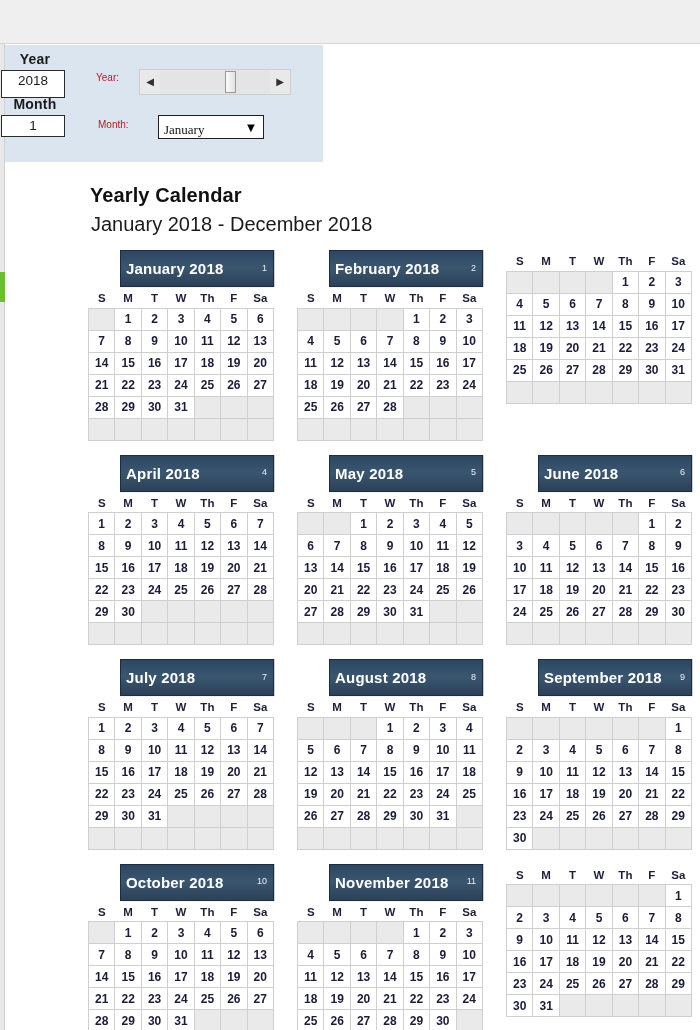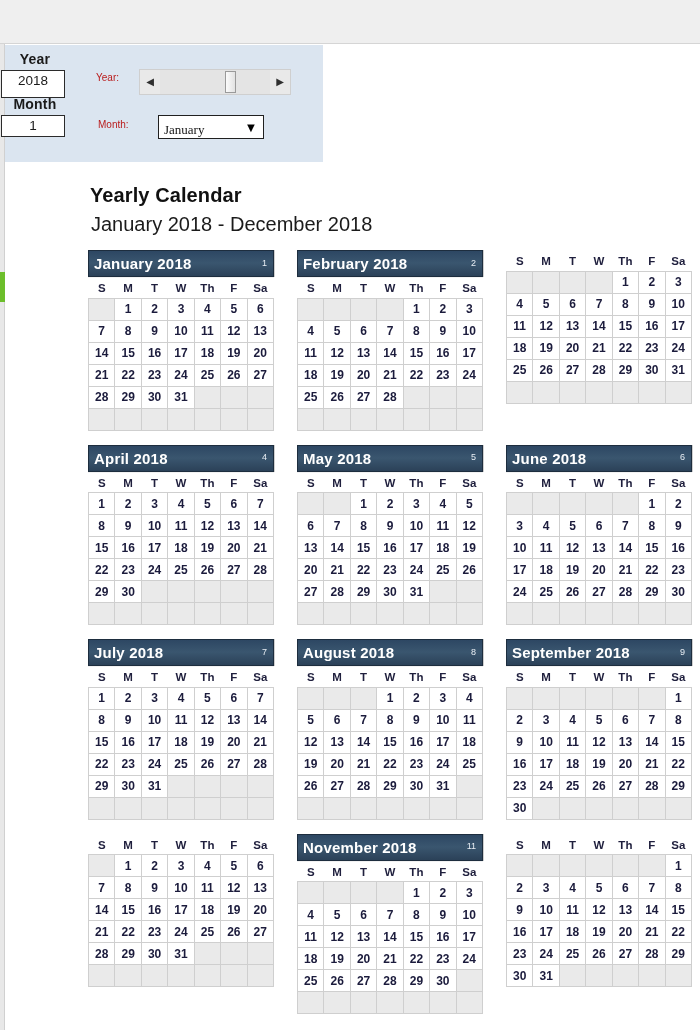--- a/index.html
+++ b/index.html
@@ -130,26 +130,27 @@
     display: grid;
     grid-template-columns: repeat(3, 186px);
     column-gap: 23px;
     row-gap: 14px;
   }
 
   .month-block { width: 186px; }
 
   .month-header {
     position: relative;
-    height: 27px;
+    height: 37px;
     background: linear-gradient(to bottom, #2d4763 0%, #3a566f 48%, #2b4158 100%);
     border: 1px solid #1d2d3e;
     box-shadow: 0 1px 0 #f2f2f2, 1px 0 0 #cfcfcf;
     display: flex; align-items: center;
     padding: 0 6px 0 5px;
+    margin-left: 32px;
   }
   .month-title {
     color: #ffffff;
     font-size: 15px;
     font-weight: bold;
     letter-spacing: .2px;
     line-height: 1;
     flex: 1;
   }
   .month-num {
@@ -888,20 +889,24 @@
             <td class="empty"></td>
             <td class="empty"></td>
             <td class="empty"></td>
             <td class="empty"></td>
             <td class="empty"></td>
           </tr>
         </tbody>
       </table>
     </div>
     <div class="month-block">
+      <div class="month-header">
+        <span class="month-title">October 2018</span>
+        <span class="month-num">10</span>
+      </div>
       <table class="cal">
         <thead>
           <tr>
             <th>S</th>
             <th>M</th>
             <th>T</th>
             <th>W</th>
             <th>Th</th>
             <th>F</th>
             <th>Sa</th>

